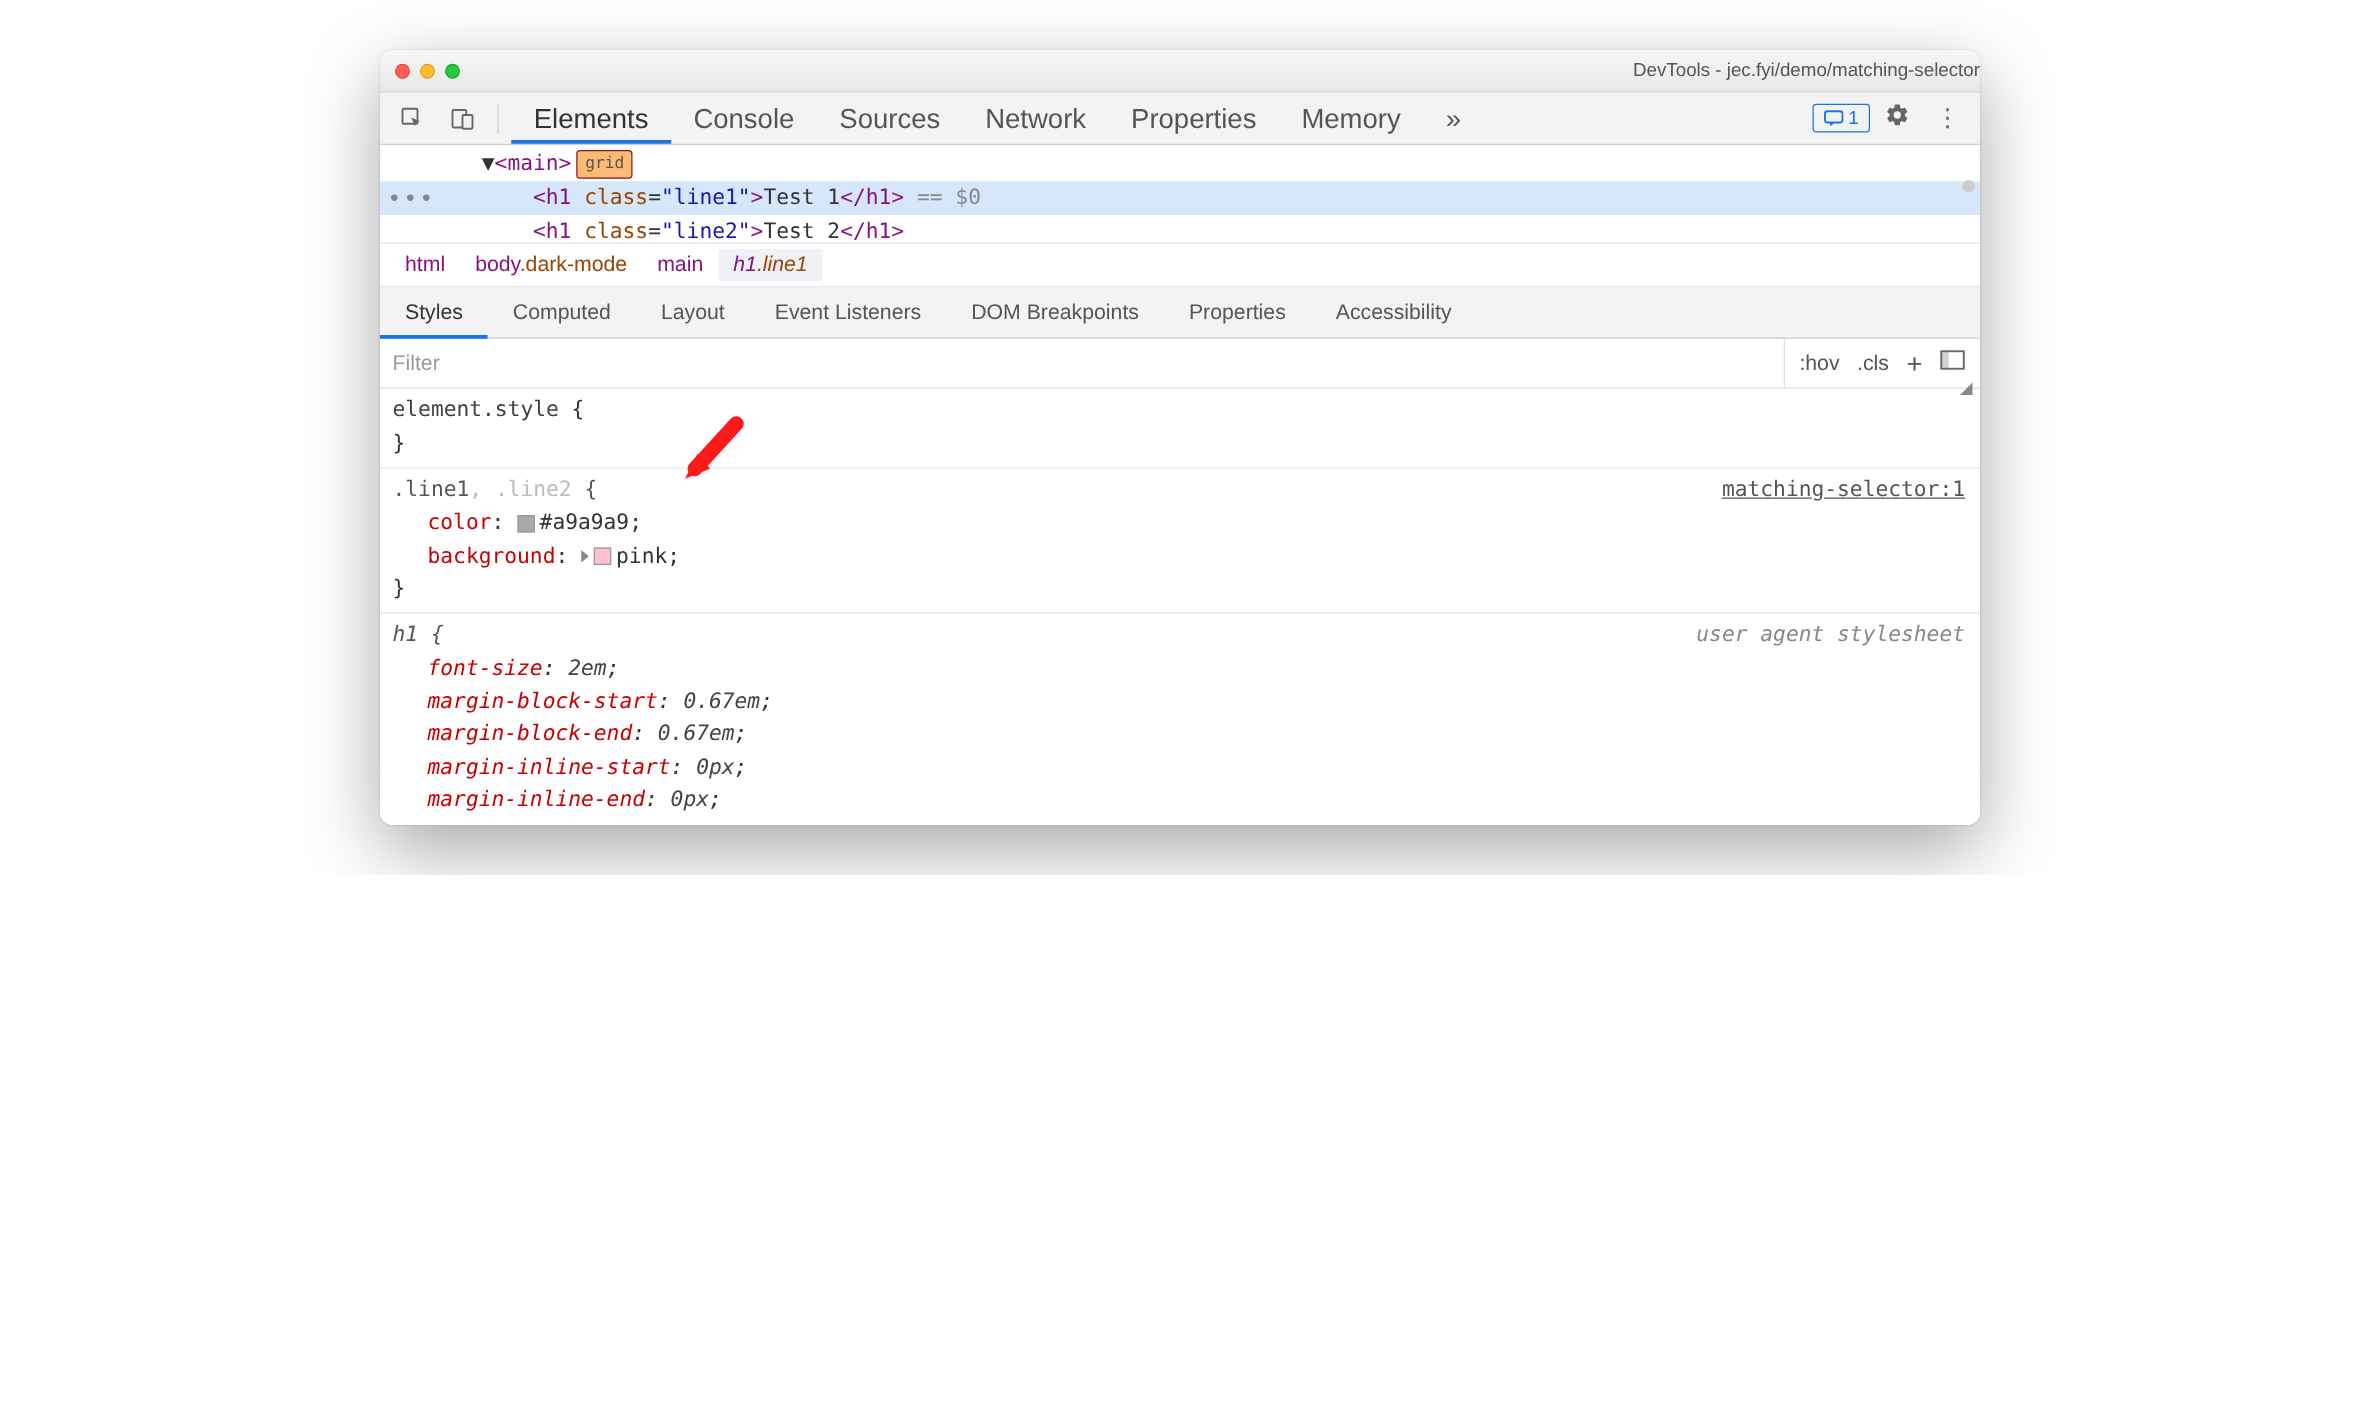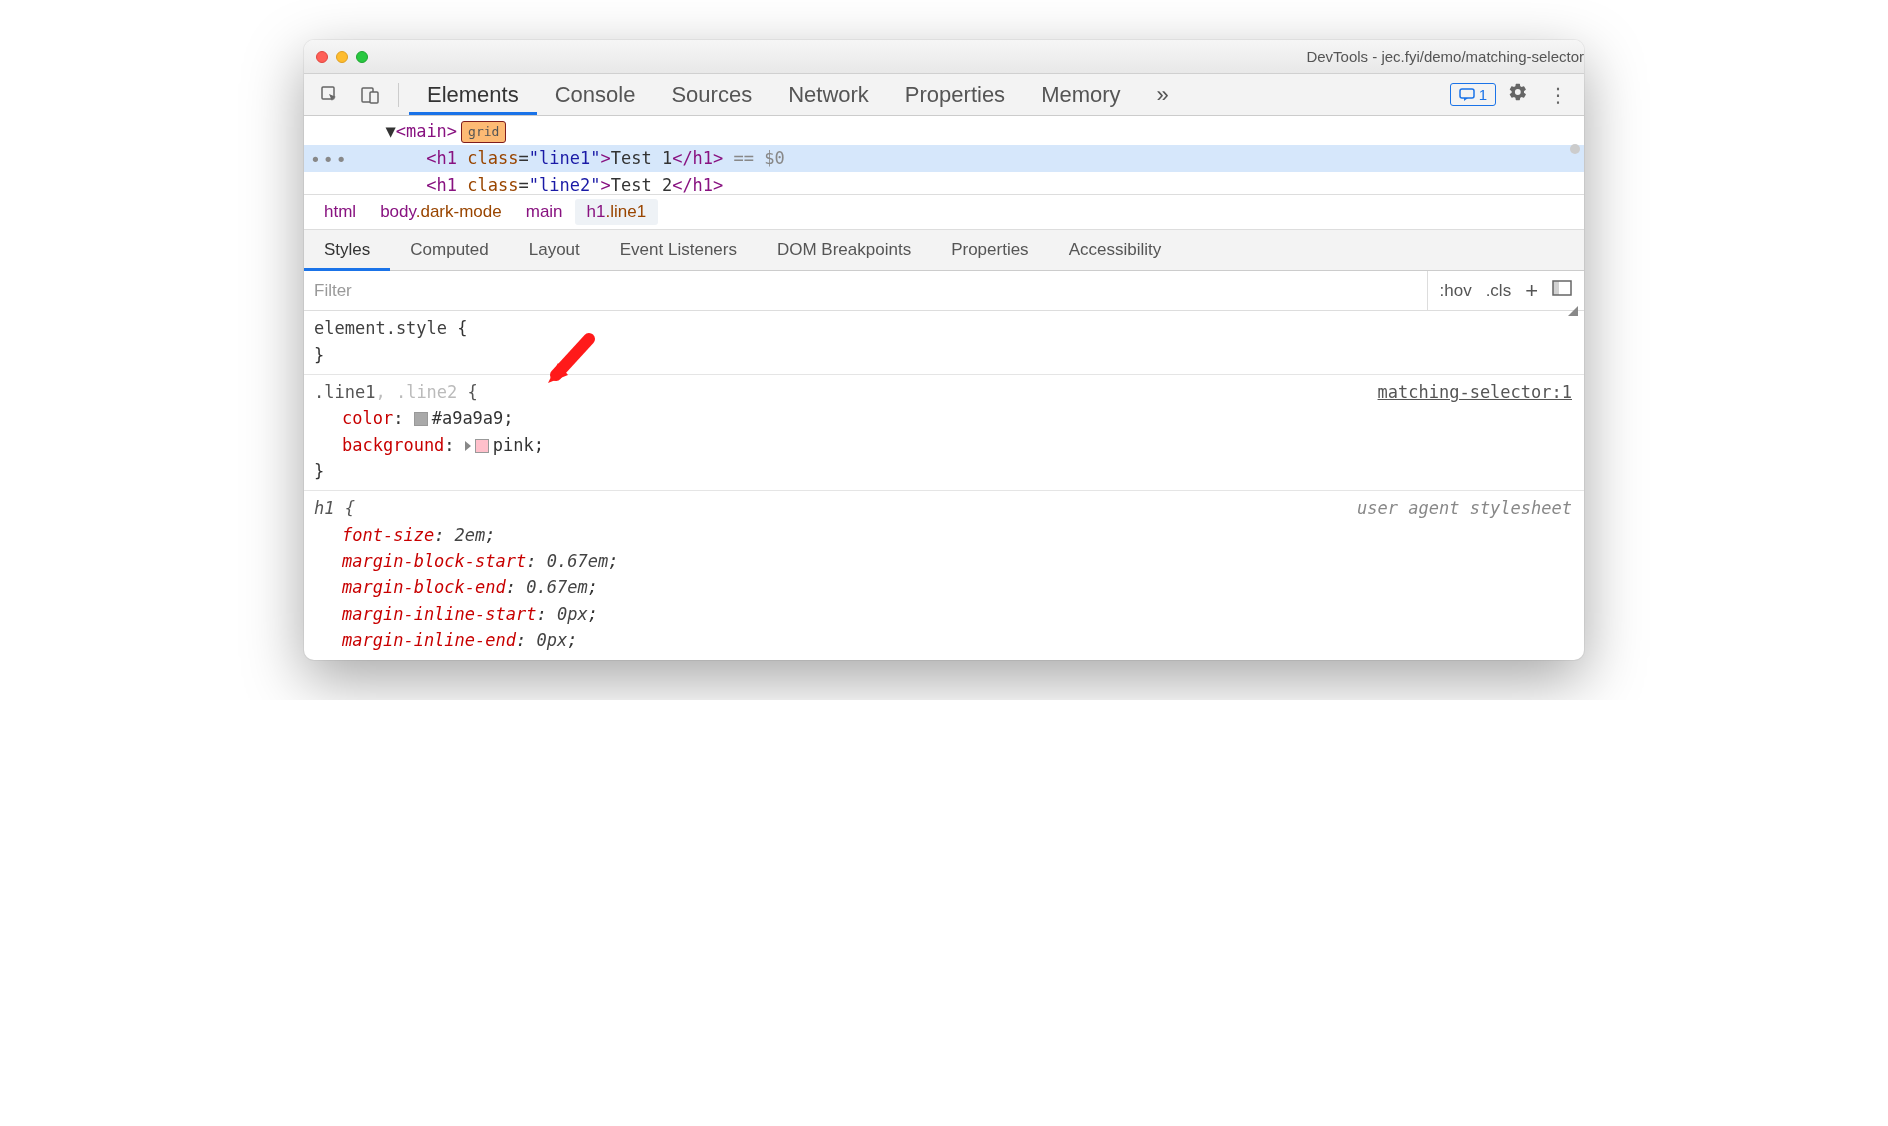--- a/index.html
+++ b/index.html
@@ -70,21 +70,21 @@
 .scrolldot { position:absolute; right:4px; top:28px; width:10px; height:10px; border-radius:50%; background:#ccc; }
 
 .crumbs {
   display:flex; gap:0; font-size:17px;
   border-top:1px solid #ddd; border-bottom:1px solid #ddd;
   background:#fff;
   padding: 4px 8px;
 }
 .crumb { padding: 3px 12px; color:#881280; cursor:pointer; font-family: -apple-system, sans-serif;}
 .crumb .cls { color:#994500; }
-.crumb.active { background:#eef2f6; border-radius:3px;}
+.crumb.active { background:#eef2f6; border-radius:3px;font-style:italic;}
 
 .subtabs {
   display:flex; background:#f3f3f3; border-bottom:1px solid #ccc;
   font-size:17px;
 }
 .subtab { padding: 10px 20px; color:#555; cursor:pointer; position:relative;}
 .subtab.active { color:#333; }
 .subtab.active::after { content:""; position:absolute; bottom:-1px; left:0; right:0; height:3px; background:#1a73e8; }
 
 .filterbar {

